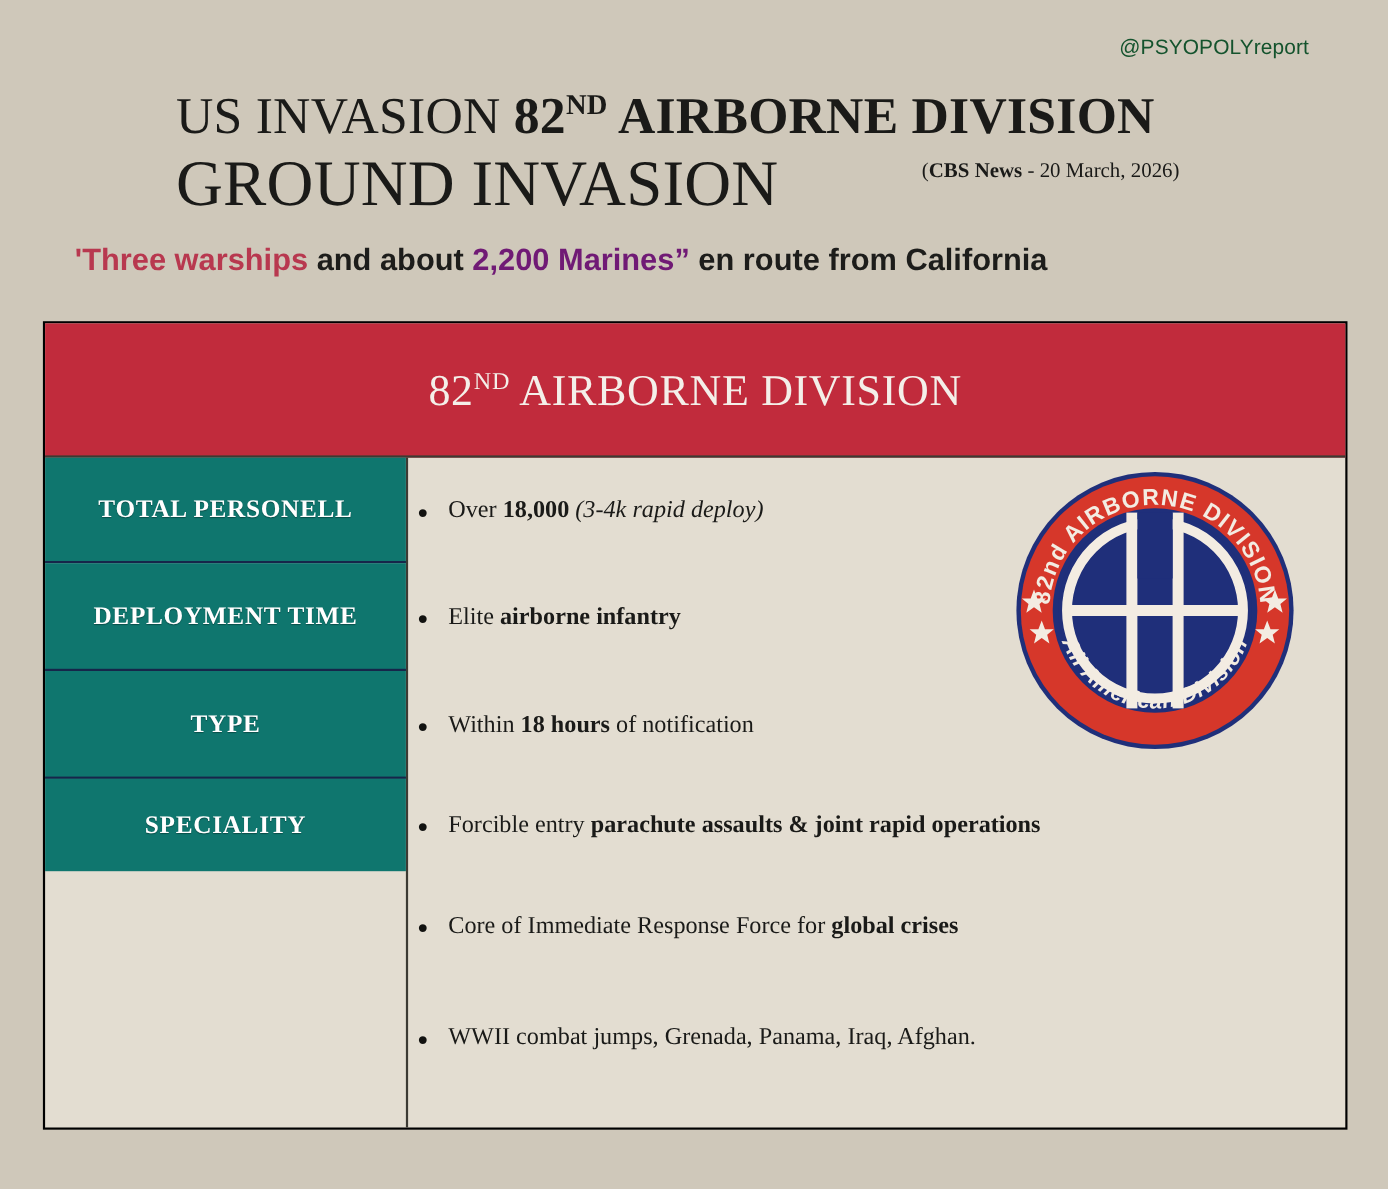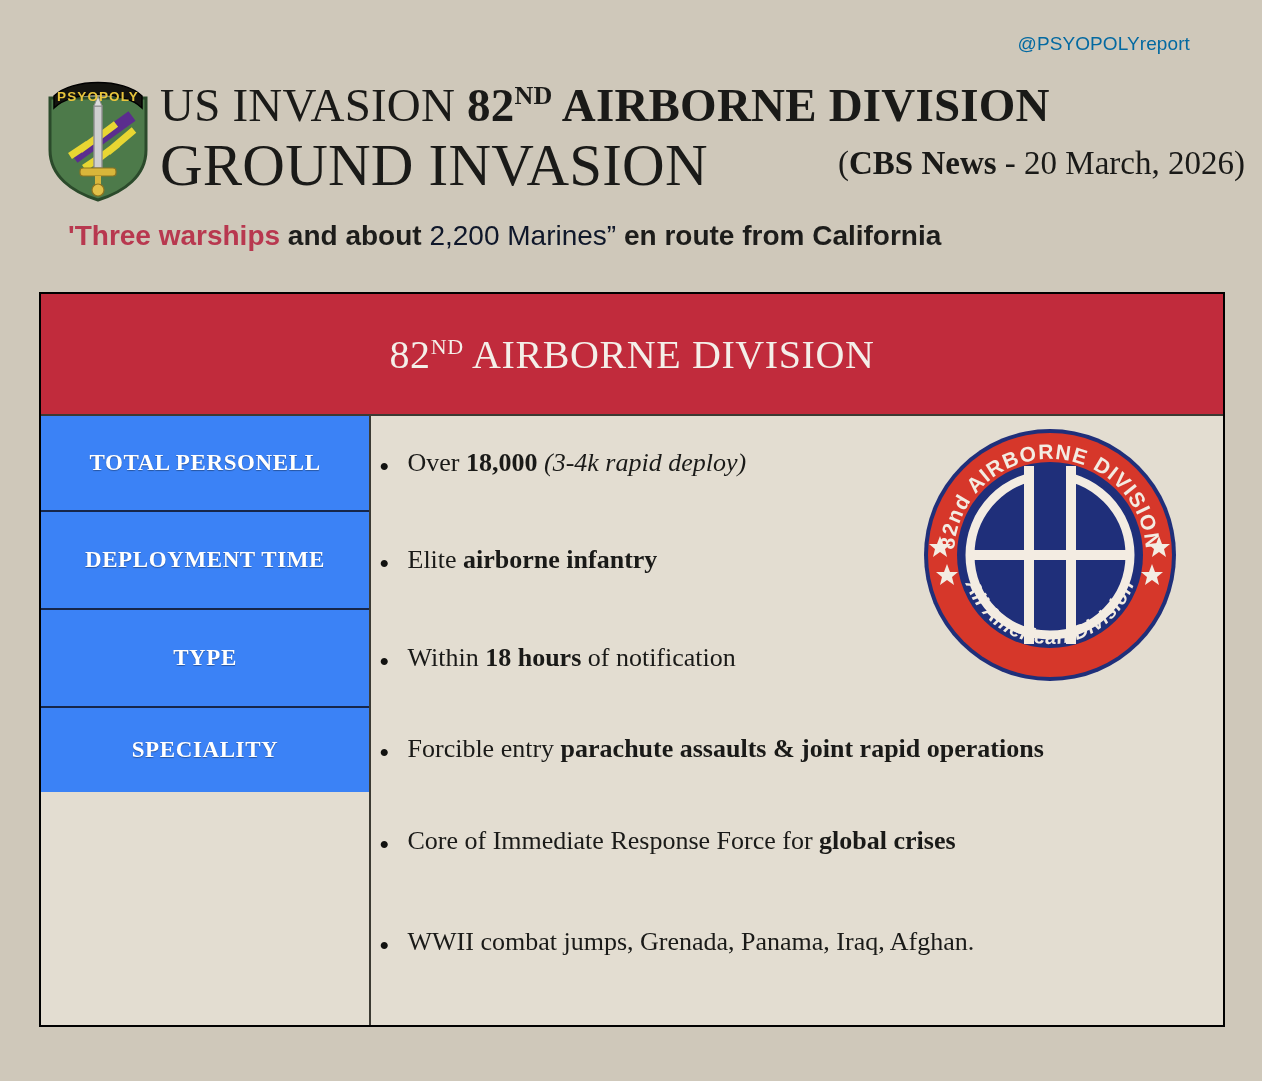--- a/index.html
+++ b/index.html
@@ -9,21 +9,21 @@
     font-family:"Liberation Serif", serif;
     color:#1a1a18;
     overflow:hidden;
     position:relative;
   }
 
   
   .handle{
     position:absolute; top:33px; right:72px;
     font-family:"Liberation Sans", sans-serif;
-    font-size:19px; letter-spacing:.1px; color:#0369a1;
+    font-size:19px; letter-spacing:.1px; color:#14532d;
   }
 
   
   .header{ position:absolute; left:0; top:66px; width:1262px; height:135px; }
 
   .logo{ position:absolute; left:40px; top:6px; width:116px; height:130px; }
 
   .headline{
     position:absolute; left:160px; top:0px; width:960px;
   }
@@ -31,32 +31,32 @@
     font-size:47px; line-height:60px; white-space:nowrap; letter-spacing:.2px;
   }
   .hl-line2{
     font-size:59px; line-height:60px; white-space:nowrap; letter-spacing:.2px;
   }
   .hl-strong{ font-weight:bold; }
   .hl-sup{ font-size:26px; vertical-align:super; font-weight:bold; }
 
   .source{
     position:absolute; left:838px; top:79px;
-    font-size:33px; white-space:nowrap;
+    font-size:19px; white-space:nowrap;
   }
   .source b{ font-weight:bold; }
 
   
   .subtitle{
     position:absolute; left:68px; top:220px;
     font-family:"Liberation Sans", sans-serif;
     font-size:28px; font-weight:600; white-space:nowrap; color:#1d1d1b;
   }
   .sub-red{ color:#b8384f; font-weight:700; }
-  .sub-blue{ color:#0f172a; font-weight:400; }
+  .sub-blue{ color:#701a75; font-weight:700; }
 
   
   .table{
     position:absolute; left:39px; top:292px;
     width:1186px; height:735px;
     border:2px solid #000000;
     background:#e3ddd1;
   }
   .tbl-head{
     height:122px; background:#c12b3c;
@@ -66,39 +66,39 @@
   .tbl-head-text{
     color:#f4efe9; font-size:40px; letter-spacing:.6px; white-space:nowrap;
   }
   .tbl-head-sup{ font-size:22px; vertical-align:super; }
 
   .tbl-body{ display:flex; height:609px; }
   .col-labels{ width:330px; flex:0 0 330px; border-right:2px solid #3c3a33; }
   .col-values{ flex:1 1 auto; position:relative; }
 
   .lbl-cell{
-    background:#3b82f6; color:#ffffff;
+    background:#0f766e; color:#ffffff;
     display:flex; align-items:center; justify-content:center;
     border-bottom:2px solid #16264a;
     font-weight:bold; font-size:23px; letter-spacing:.6px;
     text-align:left; text-shadow:0 1px 1px rgba(0,0,0,.35);
   }
   .lbl-cell:last-child{ border-bottom:none; }
 
   .val-cell{
     display:flex; align-items:center;
     padding-left:8px;
     border-bottom:2px solid transparent;
   }
   .bullet-row{ display:flex; align-items:flex-start; }
   .bullet{
     font-size:30px; line-height:1; margin-right:18px; margin-top:8px; color:#121210;
     flex:0 0 auto;
   }
-  .val-text{ font-size:26px; line-height:38px; max-width:700px; }
+  .val-text{ font-size:22px; line-height:38px; max-width:700px; }
   .val-text b{ font-weight:bold; }
   .val-text i{ font-style:italic; }
 
   
   .h1{ height:96px; }
   .h2{ height:98px; }
   .h3{ height:98px; }
   .h4{ height:84px; }
   .h5{ height:100px; }
   .h6{ height:101px; }
@@ -109,42 +109,20 @@
     width:258px; height:258px;
   }
 </style>
 </head>
 <body>
 
 <div class="handle">@PSYOPOLYreport</div>
 
 <div class="header">
 
-  <div class="logo">
-    <svg viewBox="0 0 116 130" width="116" height="130">
-
-      <path d="M10 26 H106 V78 C106 104 84 120 58 128 C32 120 10 104 10 78 Z" fill="#4d7a4a" stroke="#2b4a2b" stroke-width="3"></path>
-
-      <path d="M34 86 L92 44" stroke="#5b2d8e" stroke-width="12" stroke-linecap="butt"></path>
-
-      <path d="M30 84 L48 72 L40 78 L62 62 L52 70 L76 52" stroke="#e8d632" stroke-width="7" fill="none" stroke-linejoin="miter"></path>
-      <path d="M44 96 L62 84 L54 90 L78 72 L68 80 L94 58" stroke="#e8d632" stroke-width="7" fill="none"></path>
-
-      <g>
-        <rect x="54" y="34" width="8" height="62" fill="#cfcfcf" stroke="#8f8f8f" stroke-width="1.4"></rect>
-        <polygon points="54,34 58,24 62,34" fill="#dcdcdc" stroke="#8f8f8f" stroke-width="1"></polygon>
-        <rect x="40" y="96" width="36" height="8" rx="3" fill="#d9b63a" stroke="#8e7420" stroke-width="1.2"></rect>
-        <rect x="55" y="104" width="6" height="10" fill="#d9b63a"></rect>
-        <circle cx="58" cy="118" r="6" fill="#e3c148" stroke="#8e7420" stroke-width="1.2"></circle>
-      </g>
-
-      <path d="M14 32 C32 14 84 14 102 32 L102 20 C84 2 32 2 14 20 Z" fill="#14140f" stroke="#000000" stroke-width="1.5" transform="translate(0,4)"></path>
-      <text x="58" y="29" text-anchor="middle" font-family="Liberation Sans, sans-serif" font-size="13.5" font-weight="bold" fill="#e8c53c" letter-spacing="1.1">PSYOPOLY</text>
-    </svg>
-  </div>
 
   <div class="headline">
     <div class="hl-line1"><span>US INVASION </span><span class="hl-strong">82</span><span class="hl-sup">ND</span><span class="hl-strong"> AIRBORNE DIVISION</span></div>
     <div class="hl-line2">GROUND INVASION</div>
   </div>
 
   <div class="source"><span>(</span><b>CBS News</b><span> - 20 March, 2026)</span></div>
 </div>
 
 <div class="subtitle"><span class="sub-red">'</span><span class="sub-red">Three warships</span><span> and about </span><span class="sub-blue">2,200 Marines</span><span class="sub-blue">”</span><span> en route from California</span></div>

